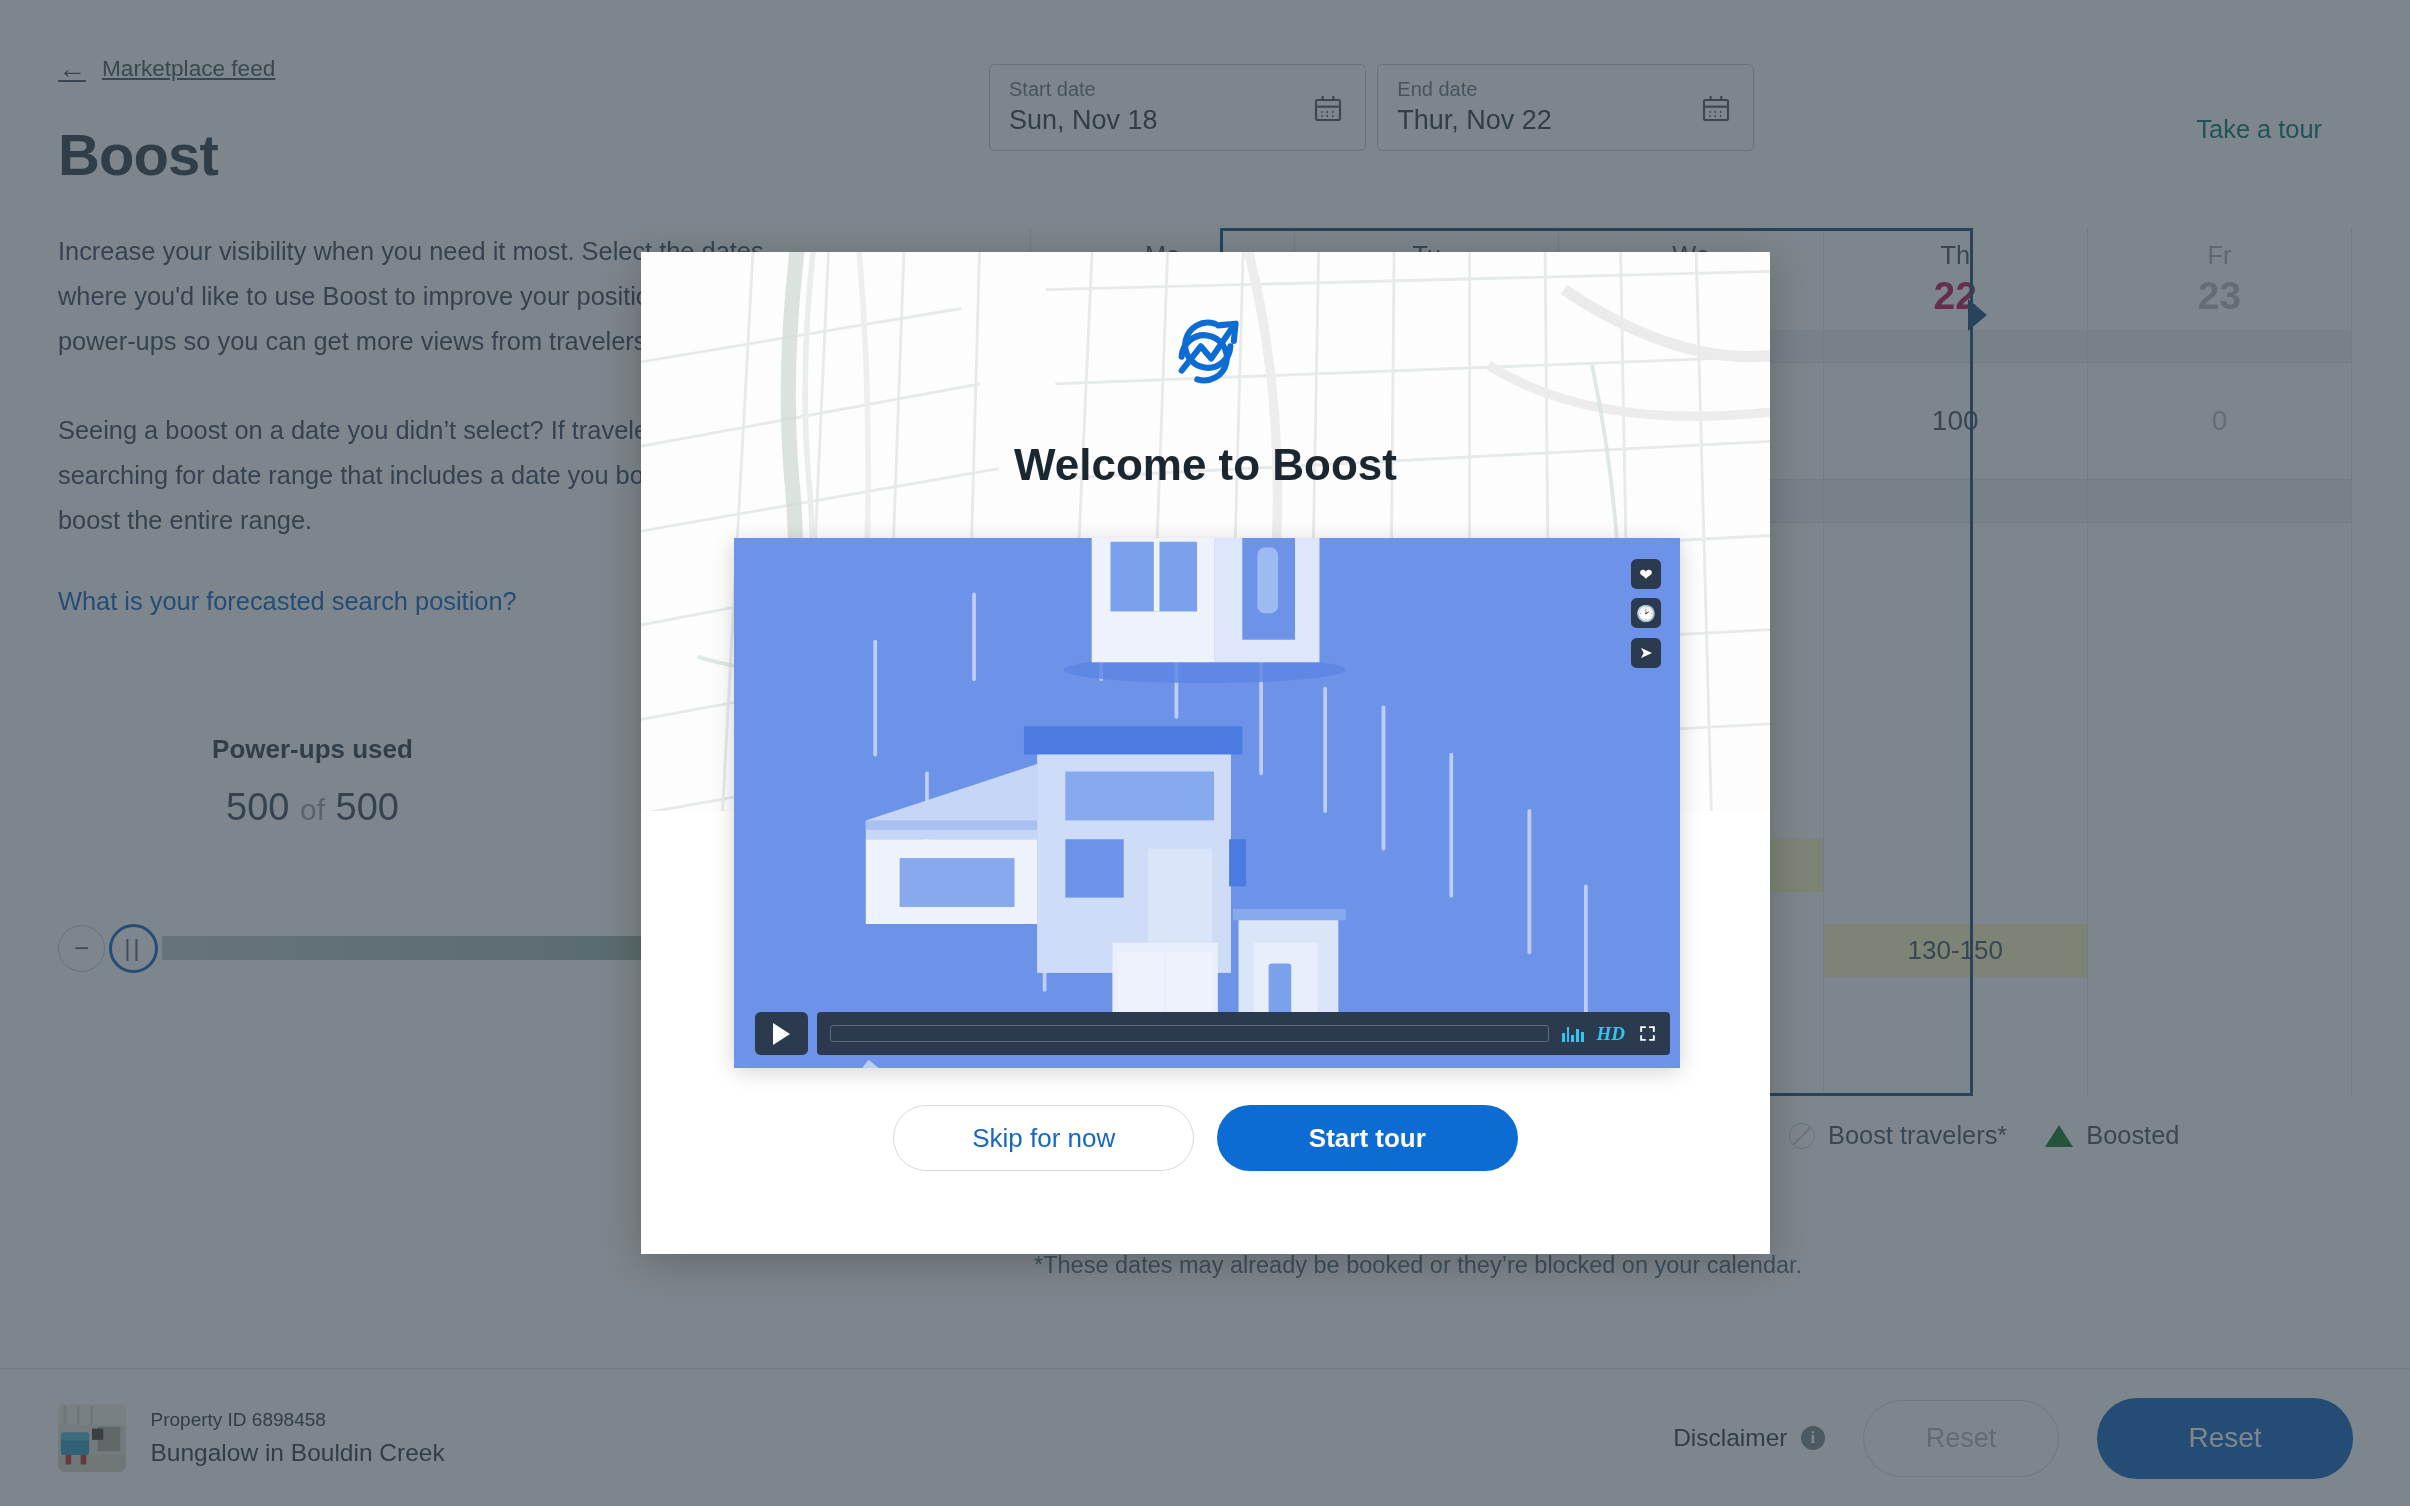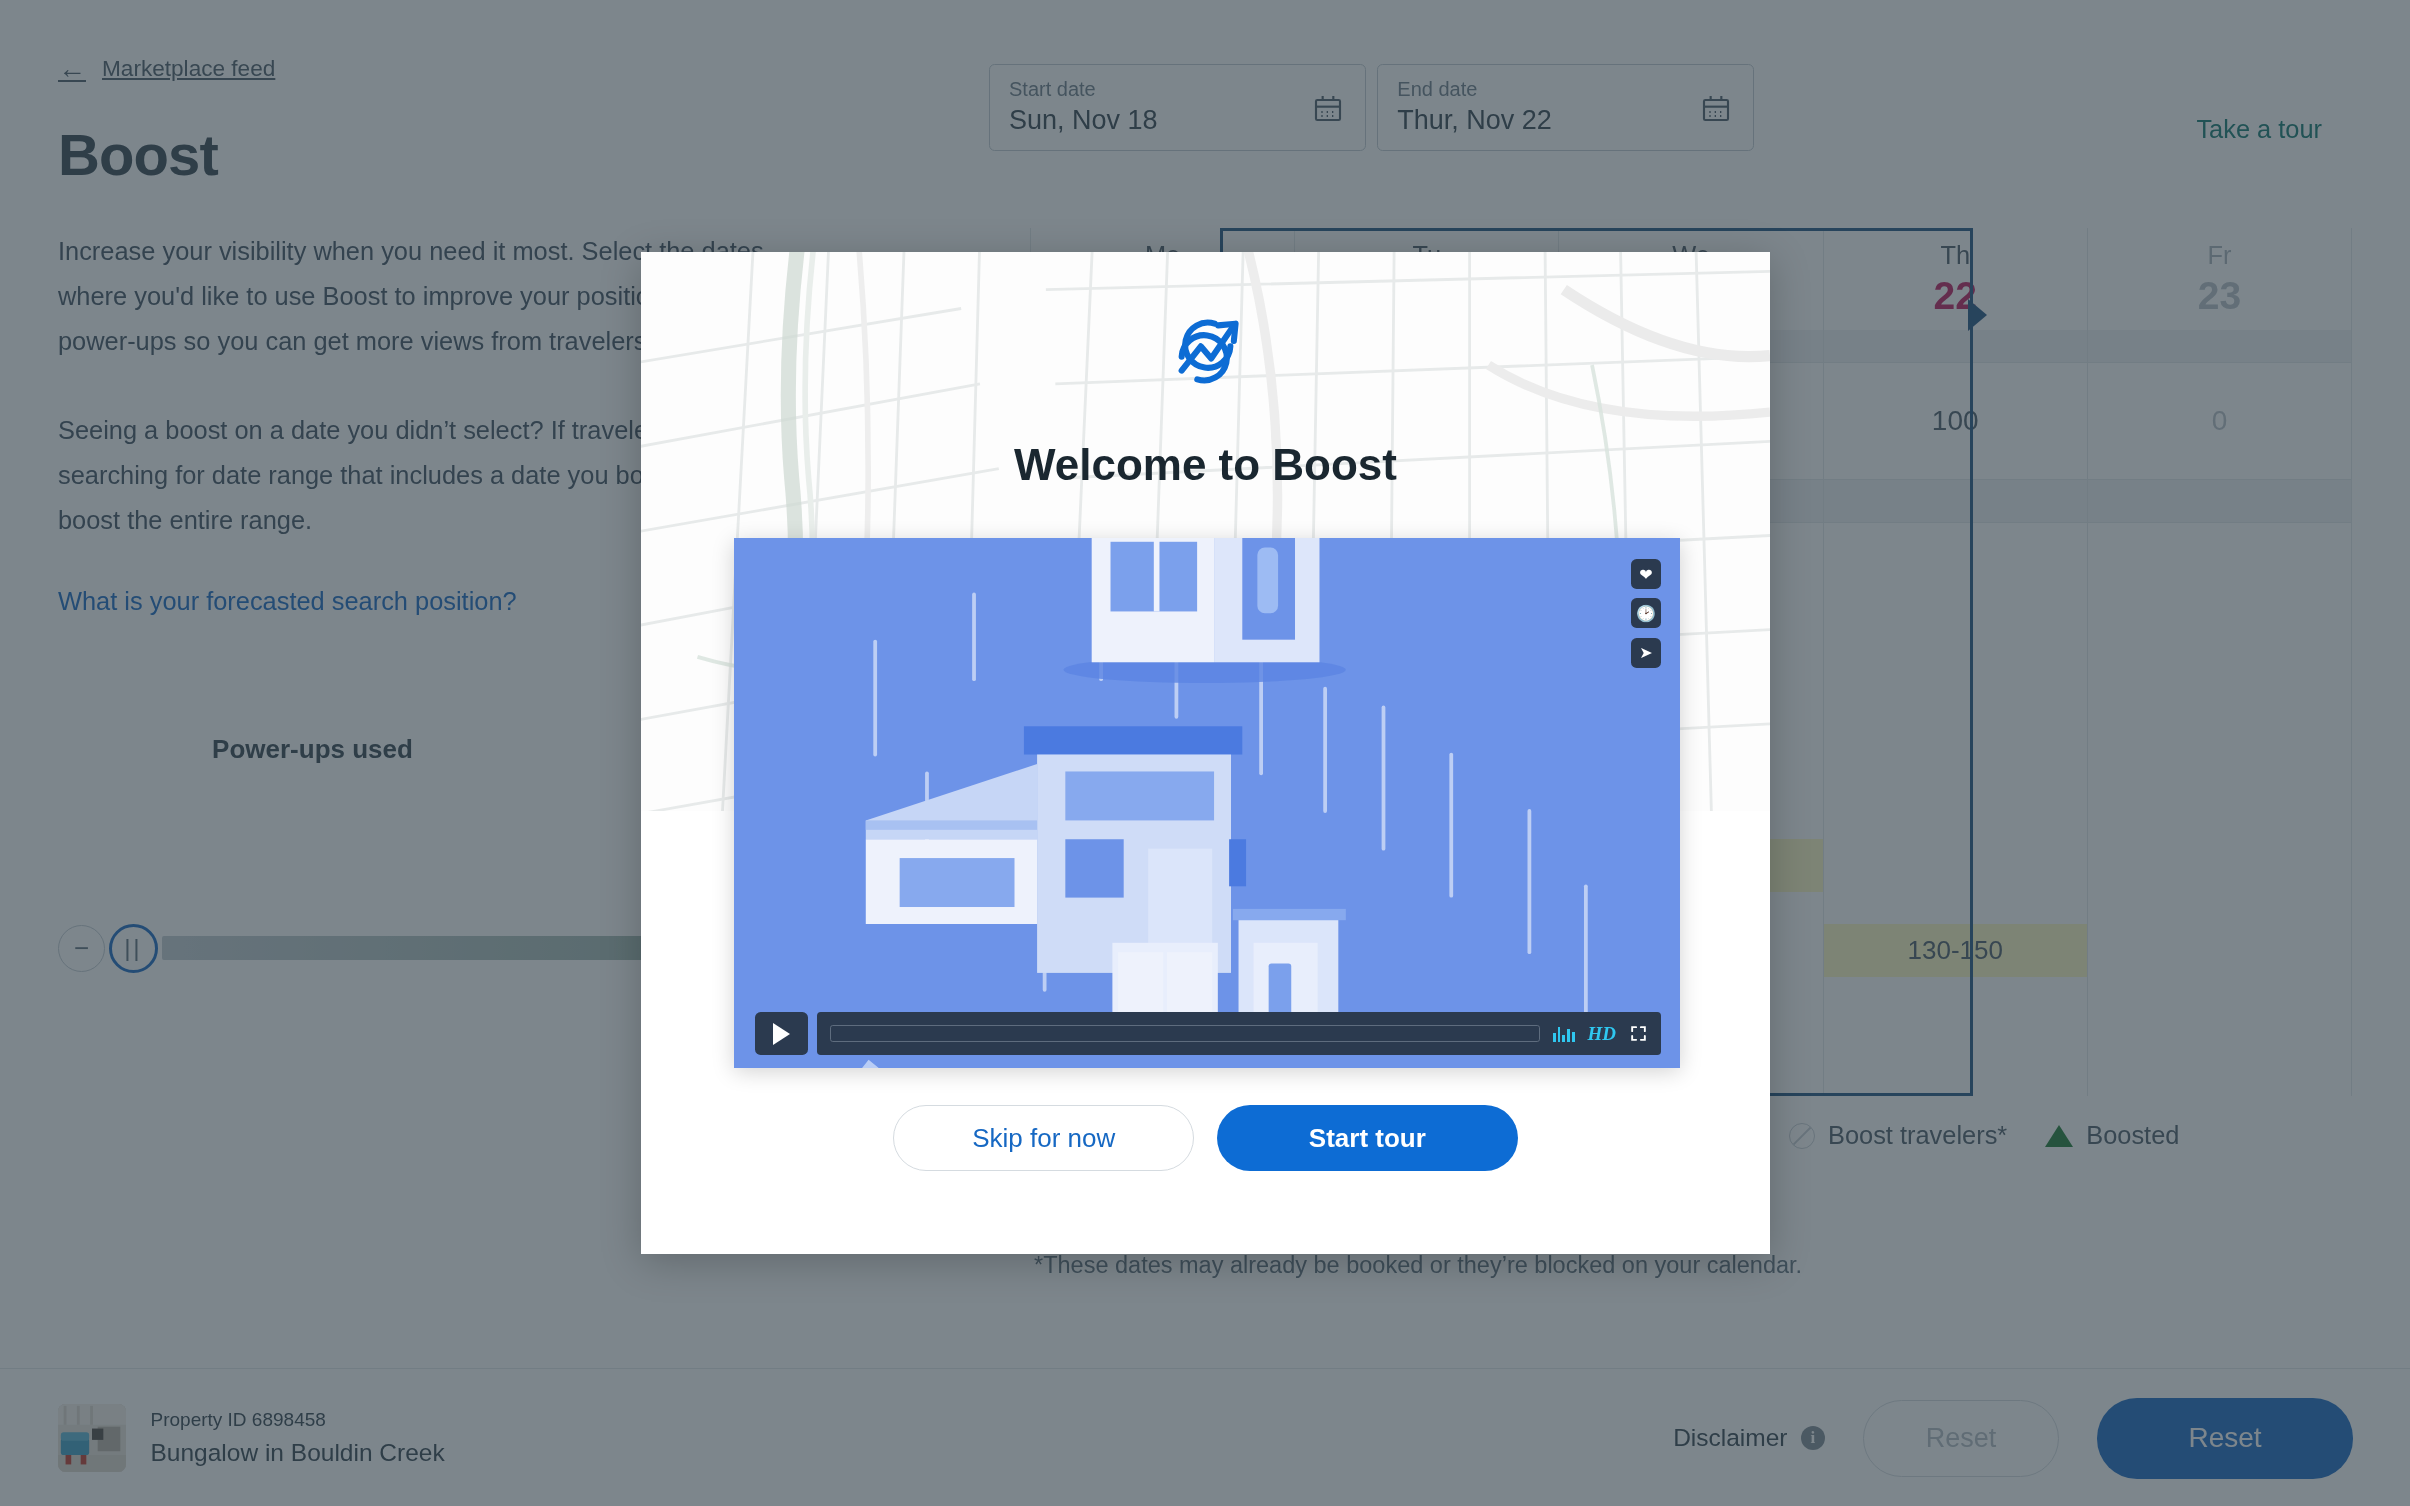--- a/index.html
+++ b/index.html
@@ -213,21 +213,21 @@
     box-shadow:0 3.8px 21px rgba(0,0,0,.18);
   }
   .v-side {
     position:absolute; right:19px; top:21px; display:flex; flex-direction:column; gap:9.4px;
   }
   .v-side span {
     width:30px;height:30px;border-radius:5.6px;background:#2b3a4f;
     display:flex;align-items:center;justify-content:center;color:#fff;font-size:16px;
   }
   .v-controls {
-    position:absolute; left:21px; right:19px; bottom:13px; height:43px;
+    position:absolute; left:21px; right:10px; bottom:13px; height:43px;
     display:flex; align-items:stretch; gap:9.4px;
   }
   .v-play {
     width:53px; background:#2b3a4f; border-radius:5.6px;
     display:flex;align-items:center;justify-content:center;
   }
   .v-play i { width:0;height:0;border-top:11.3px solid transparent;border-bottom:11.3px solid transparent;border-left:17px solid #fff;display:block; }
   .v-bar {
     flex:1 1 auto; background:#2b3a4f; border-radius:3.8px;
     display:flex; align-items:center; padding:0 13px; gap:13px;
@@ -267,20 +267,25 @@
   <h1 class="page-title">Boost</h1>
 
   <div class="lead-block">
     <p class="lead-p">Increase your visibility when you need it most. Select the dates where you'd like to use Boost to improve your position. Apply your power-ups so you can get more views from travelers.</p>
     <p class="lead-p">Seeing a boost on a date you didn’t select? If travelers are searching for date range that includes a date you boosted, we’ll boost the entire range.</p>
     <a class="lead-link" href="#">What is your forecasted search position?</a>
   </div>
 
   <div class="powerups-wrap">
     <div class="pu-label">Power-ups used</div>
+    <div class="pu-value">
+      <span>500</span>
+      <span class="of">of</span>
+      <span>500</span>
+    </div>
   </div>
   <div class="slider-row">
     <div class="circle-btn">−</div>
     <div class="slider-handle">||</div>
     <div class="slider-track"></div>
   </div>
 
   <div class="date-row">
     <div class="date-field">
       <span class="lbl">Start date</span>

